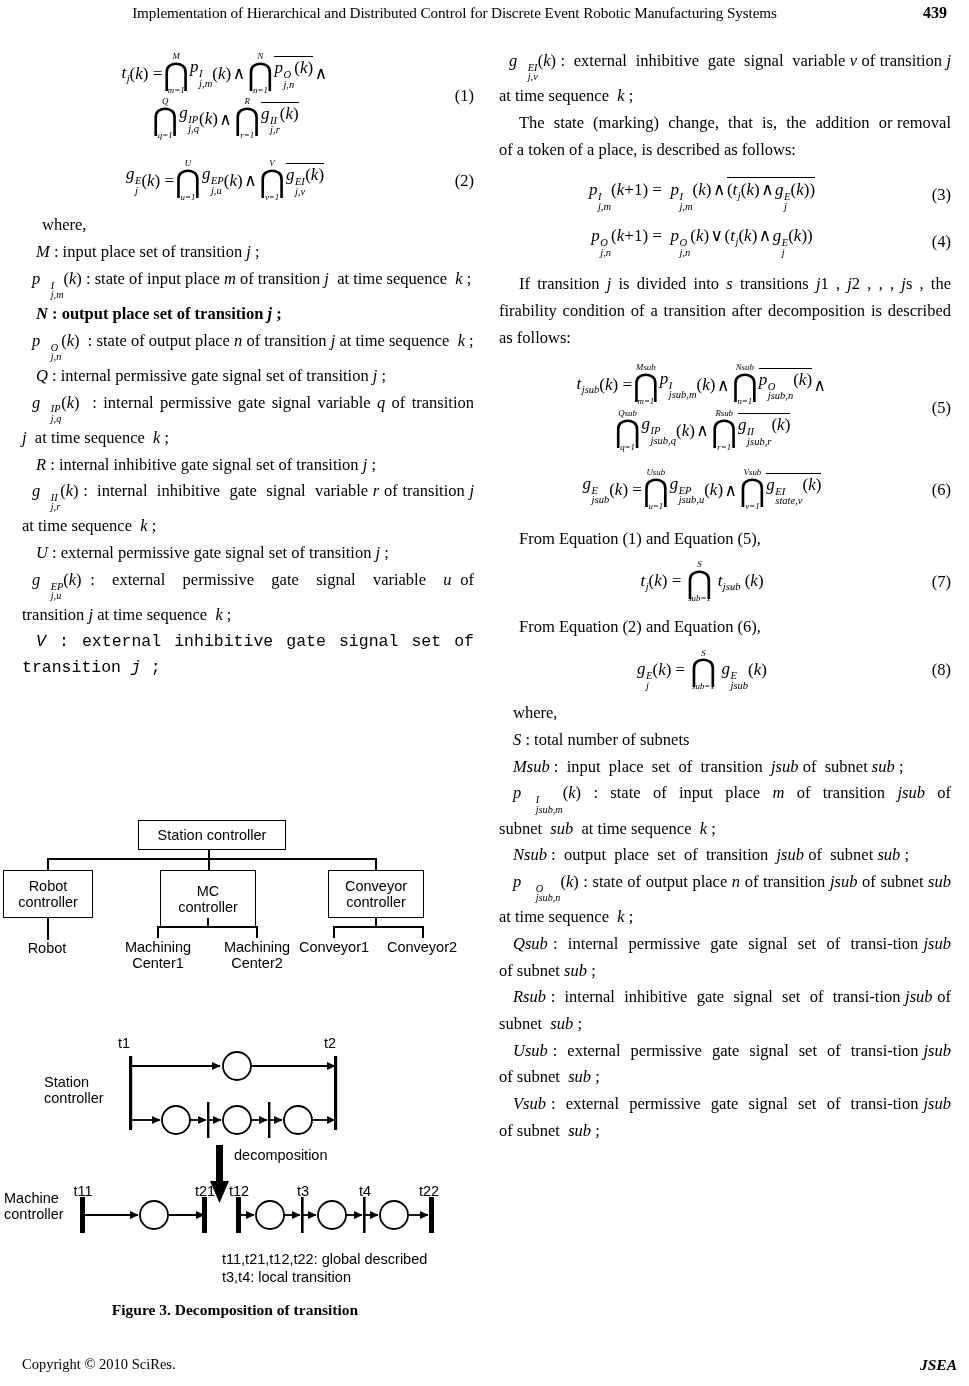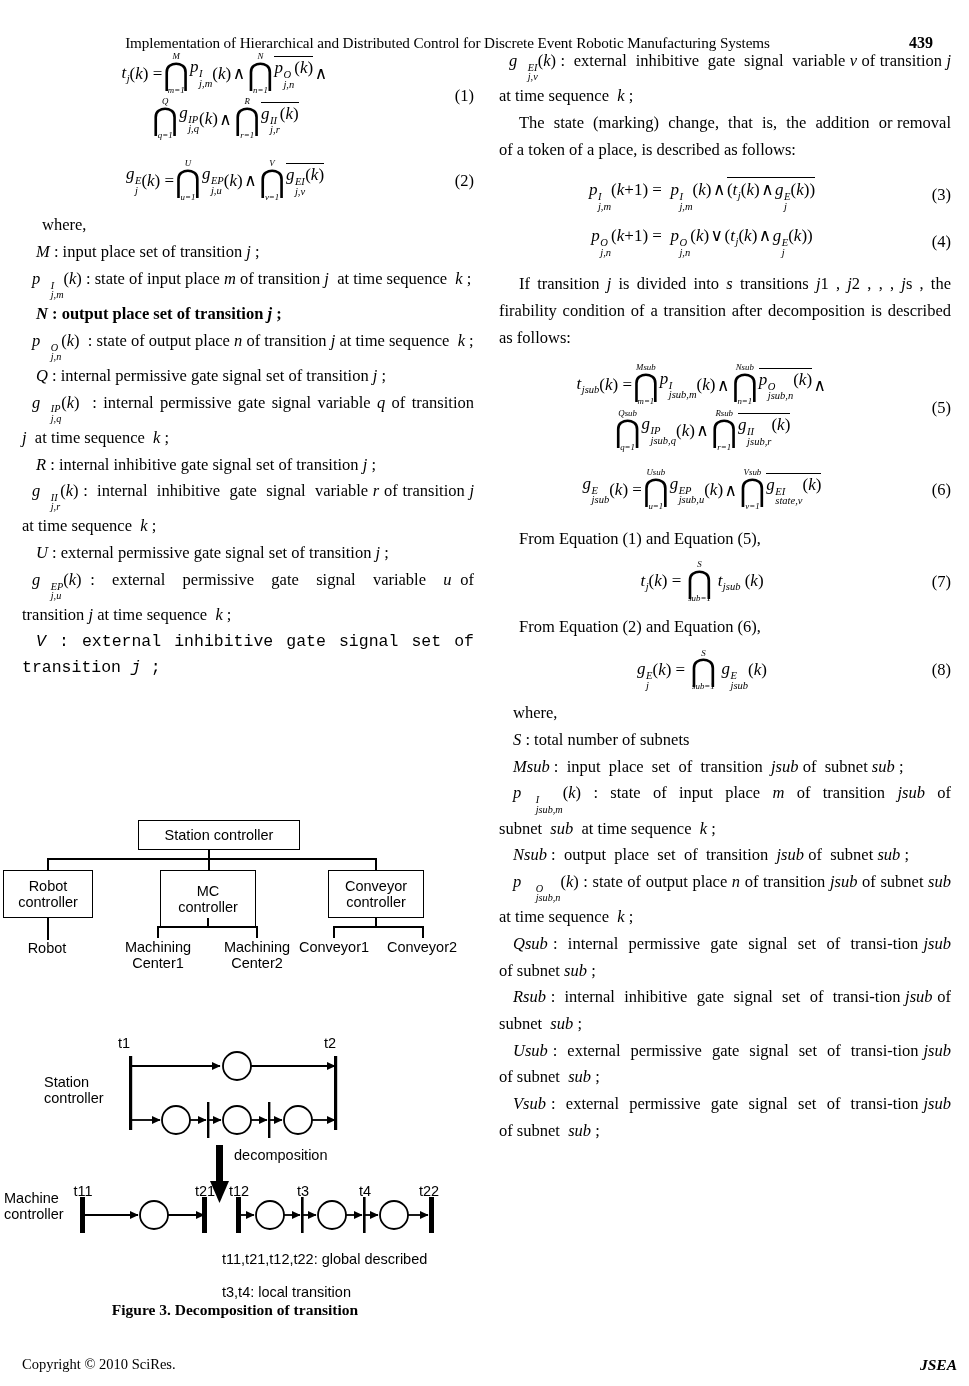--- a/index.html
+++ b/index.html
@@ -15,23 +15,22 @@
   }
   .page { position: absolute; inset: 0; }
 
   
   .runhead {
     position: absolute;
     top: 0px; left: 0px; right: 0px;
     height: 34px;
     display: flex;
     align-items: flex-start;
-    padding: 4px 30px 0 14px;
+    padding: 4px 16px 0 14px;
     box-sizing: border-box;
-    margin-top: 30px;
   }
   .runhead-title {
     flex: 1;
     text-align: center;
     font-size: 15.2px;
     letter-spacing: -0.1px;
     white-space: nowrap;
   }
   .runhead-page {
     font-size: 16px;
@@ -556,21 +555,21 @@
     <p class="body" style="text-indent:14px;">
       <i>Usub</i> :&nbsp; external&nbsp; permissive&nbsp; gate&nbsp; signal&nbsp; set&nbsp; of&nbsp; transi-tion <i>jsub</i> of subnet&nbsp;&nbsp;<i>sub</i> ;
     </p>
     <p class="body" style="text-indent:14px;">
       <i>Vsub</i> :&nbsp; external&nbsp; permissive&nbsp; gate&nbsp; signal&nbsp; set&nbsp; of&nbsp; transi-tion <i>jsub</i> of subnet&nbsp;&nbsp;<i>sub</i> ;
     </p>
   </div>
 
   <div class="figure" style="left:0px; top:815px; width:470px; height:190px;">
 
-    <div class="fbox" style="left:138px; top:5px; width:162px; height:30px; white-space:nowrap;">Station controller</div>
+    <div class="fbox" style="left:138px; top:5px; width:148px; height:30px; white-space:nowrap;">Station controller</div>
 
     <div class="vline" style="left:208px; top:35px; height:9px;"></div>
 
     <div class="hline" style="left:47px; top:43px; width:329px;"></div>
 
     <div class="vline" style="left:47px; top:43px; height:12px;"></div>
     <div class="vline" style="left:208px; top:43px; height:12px;"></div>
     <div class="vline" style="left:375px; top:43px; height:12px;"></div>
 
     <div class="fbox" style="left:3px; top:55px; width:90px; height:48px;">
@@ -667,21 +666,21 @@
       <circle cx="162" cy="22" r="14" fill="#fff" stroke="#000" stroke-width="1.8"></circle>
       <line x1="176" y1="22" x2="196" y2="22" stroke="#000" stroke-width="1.8" marker-end="url(#ah)"></line>
       <rect x="197" y="4" width="5" height="36" fill="#000"></rect>
     </svg>
     <div class="flabel" style="left:224px; top:148px; width:30px;">t12</div>
     <div class="flabel" style="left:288px; top:148px; width:30px;">t3</div>
     <div class="flabel" style="left:350px; top:148px; width:30px;">t4</div>
     <div class="flabel" style="left:414px; top:148px; width:30px;">t22</div>
 
     <div class="flabel" style="left:222px; top:216px; width:250px; text-align:left;">t11,t21,t12,t22: global described</div>
-    <div class="flabel" style="left:222px; top:234px; width:250px; text-align:left;margin-top:15px;">t3,t4:    local transition</div>
+    <div class="flabel" style="left:222px; top:234px; width:250px; text-align:left;">t3,t4:    local transition</div>
 
     <div class="figcap" style="position:absolute; left:0; top:266px; width:470px;">Figure 3. Decomposition of transition</div>
   </div>
 
   <div class="footer">
     <span>Copyright © 2010 SciRes.</span>
     <span class="jsea">JSEA</span>
   </div>
 
 </div>

